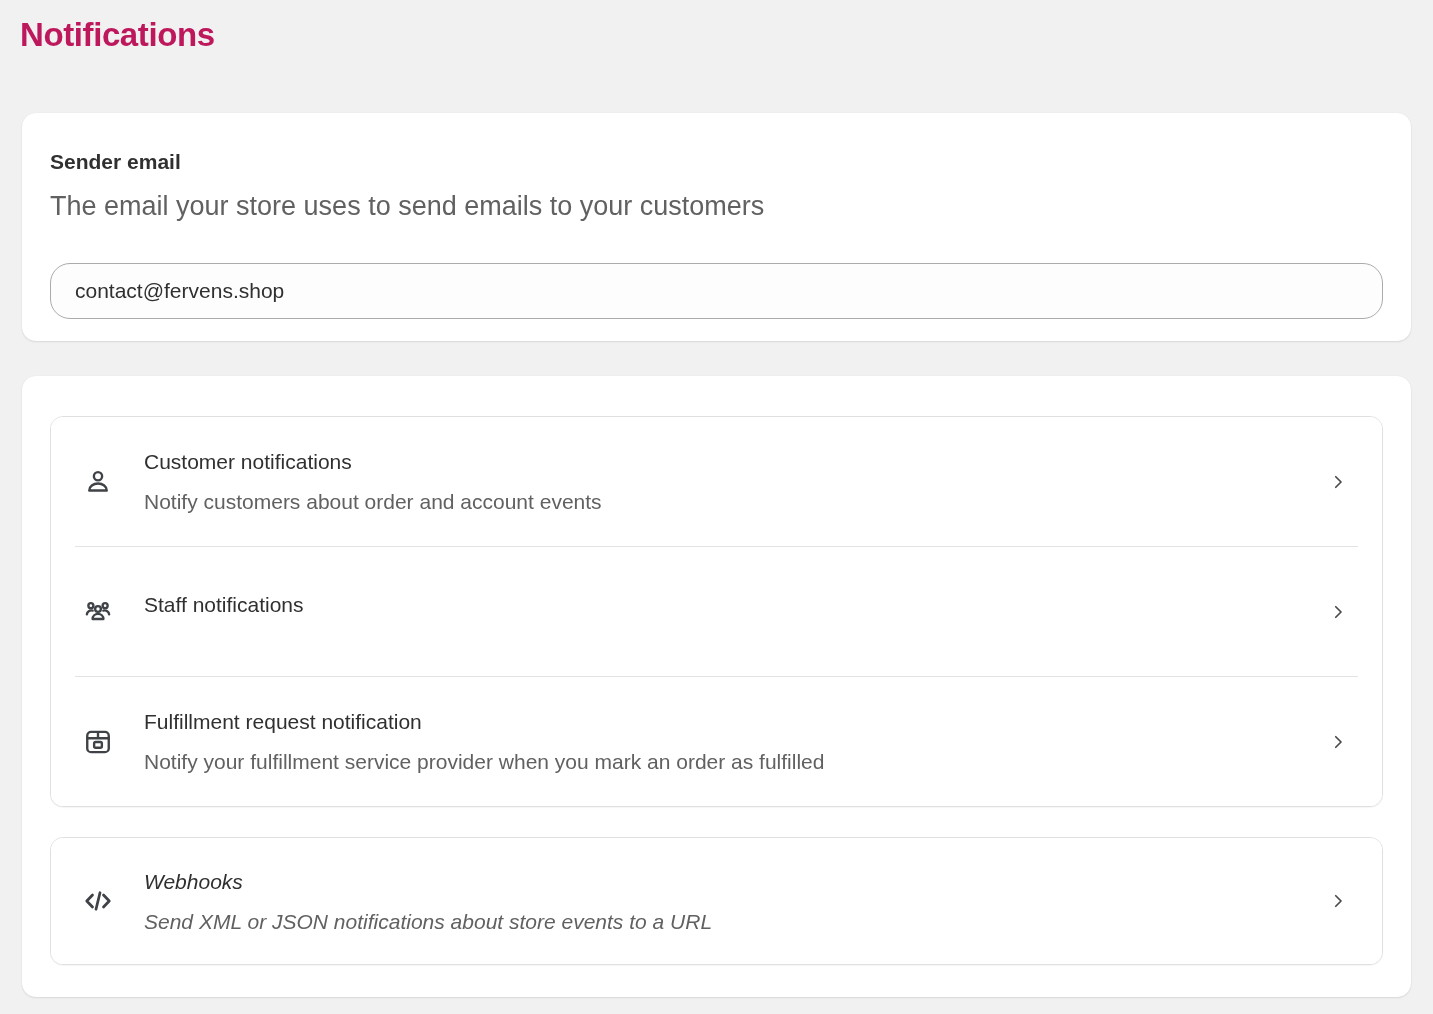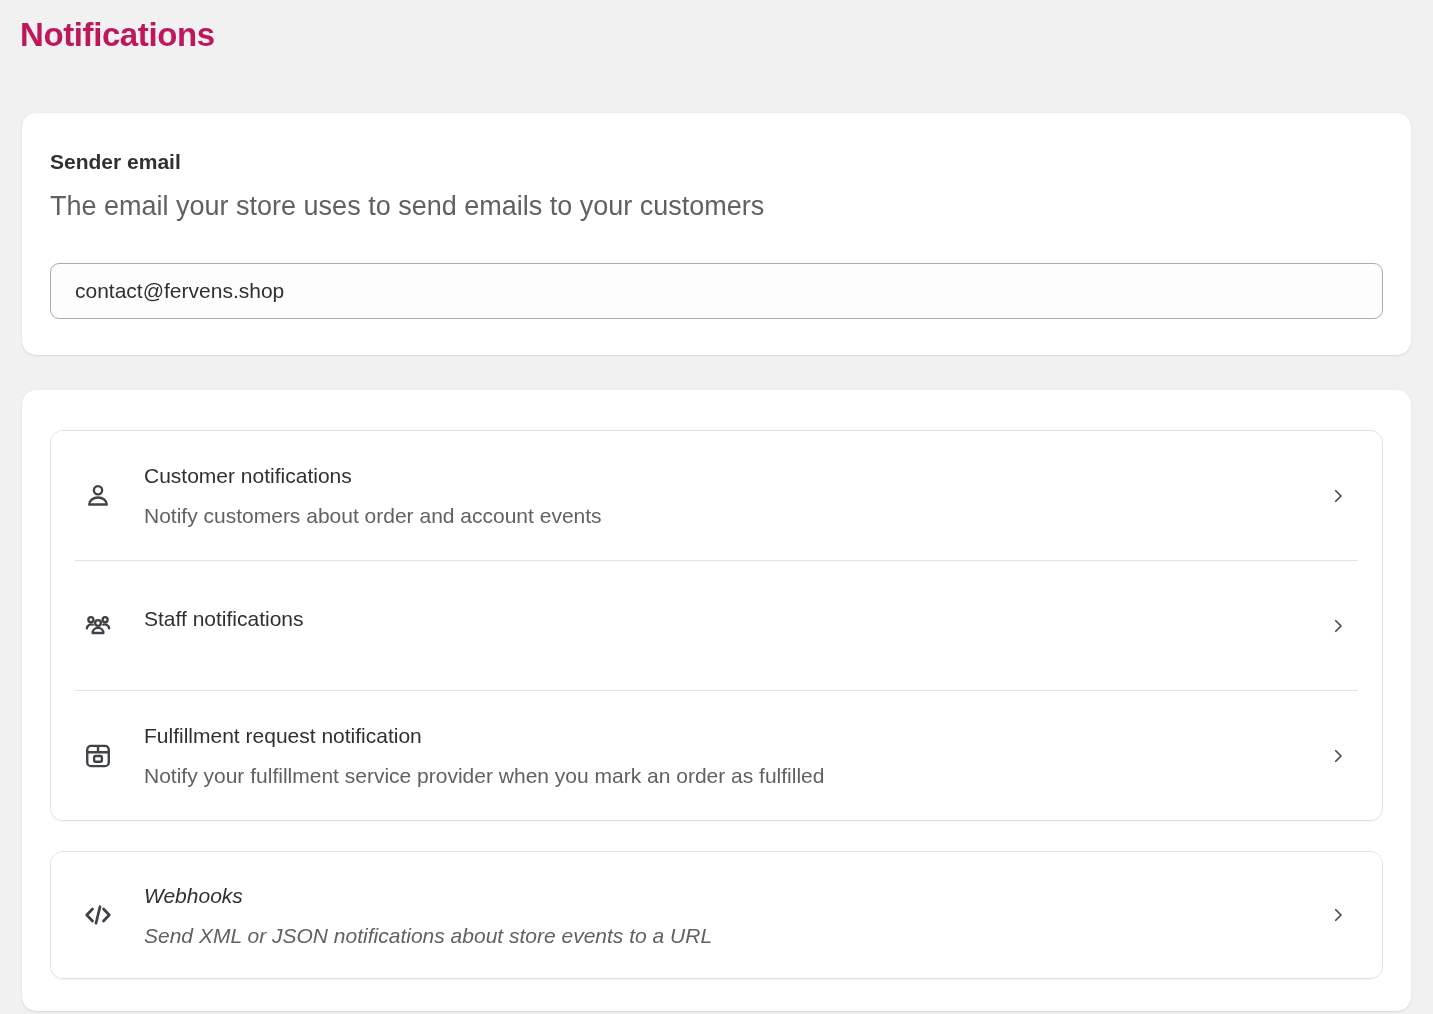--- a/index.html
+++ b/index.html
@@ -23,41 +23,41 @@
 
   .card {
     background: #ffffff;
     border-radius: 14px;
     box-shadow: 0 1px 2px rgba(0,0,0,0.10), 0 0 1px rgba(0,0,0,0.08);
   }
 
   
   .card-sender {
     margin-top: 57px;
-    padding: 36px 28px 36px 28px;
+    padding: 36px 28px 22px 28px;
   }
   .card-sender h2 {
     font-size: 21px;
     font-weight: 700;
     line-height: 26px;
     color: #303030;
     margin-bottom: 18px;
   }
   .card-sender p.description {
     font-size: 27px;
     line-height: 26px;
     color: #616161;
     margin-bottom: 44px;
   }
   .text-input {
     display: block;
     width: 100%;
     height: 56px;
     border: 1px solid #ababab;
-    border-radius: 9px;
+    border-radius: 20px;
     background: #fdfdfd;
     font-family: "Liberation Sans", "DejaVu Sans", sans-serif;
     font-size: 21px;
     color: #303030;
     padding: 0 24px;
     outline: none;
   }
 
   
   .card-list {

